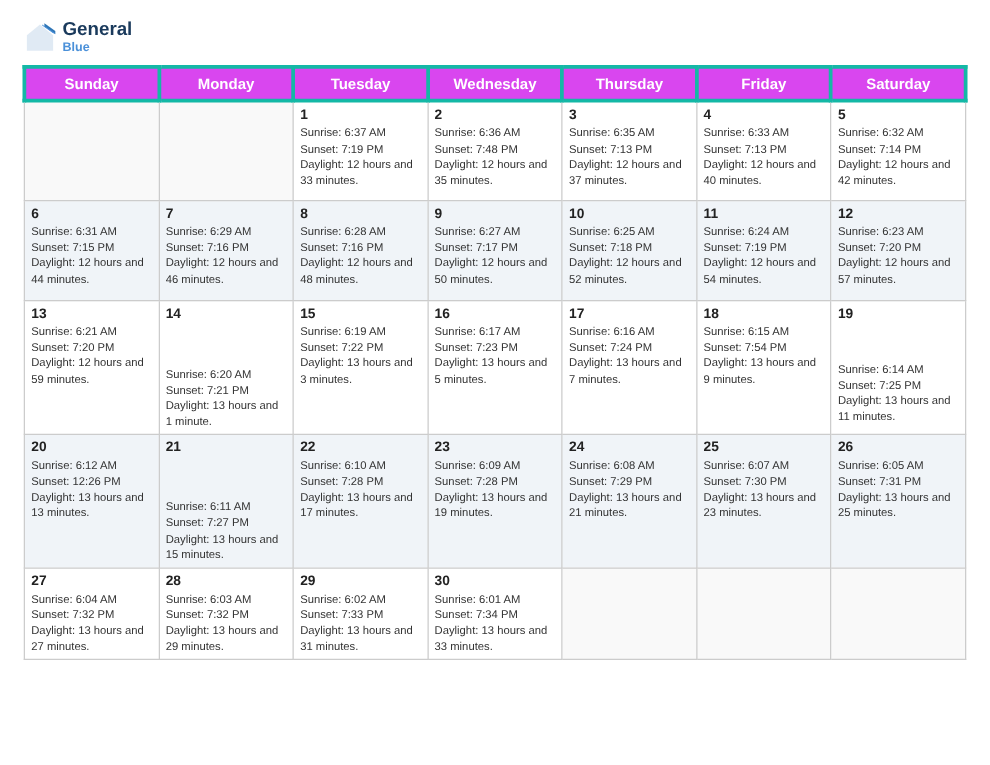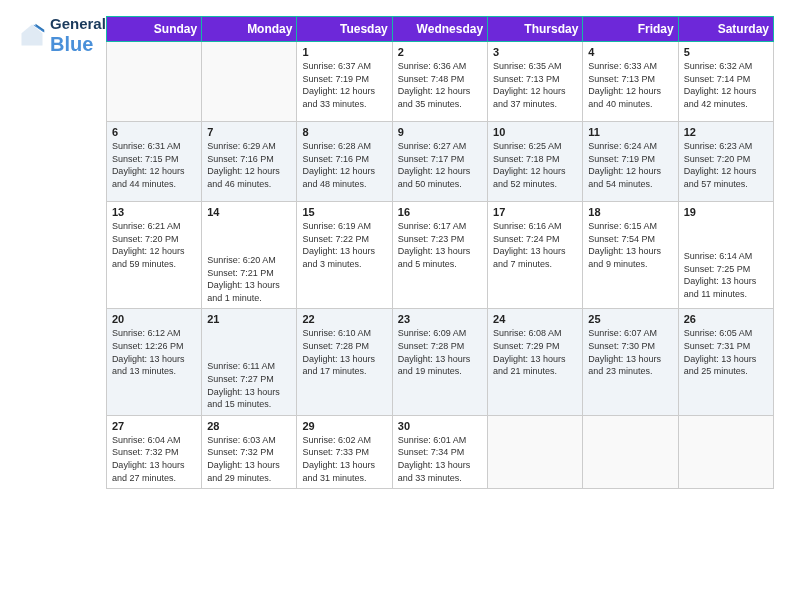--- a/index.html
+++ b/index.html
@@ -8,21 +8,21 @@
       background: #fff;
       width: 792px;
       height: 612px;
       overflow: hidden;
     }
     .page {
       width: 792px;
       height: 460px;
       padding: 16px 18px 10px 18px;
       display: flex;
-      flex-direction: row;
+      flex-direction: column;
     }
     .header {
       display: flex;
       justify-content: space-between;
       align-items: flex-start;
       margin-bottom: 8px;
     }
     .logo {
       display: flex;
       align-items: center;
@@ -47,27 +47,27 @@
       margin-top: 2px;
     }
     .calendar {
       flex: 1;
       border: 1px solid #ccc;
       border-collapse: collapse;
       width: 100%;
       table-layout: fixed;
     }
     .calendar th {
-      background: #6d28d9;
+      background: #d946ef;
       color: #fff;
       font-size: 12px;
       font-weight: bold;
       padding: 5px 4px;
-      text-align: right;
-      border: 1px solid #14b8a6;
+      text-align: center;
+      border: 3px solid #14b8a6;
     }
     .calendar td {
       border: 1px solid #ccc;
       vertical-align: top;
       padding: 4px 5px;
       font-size: 9.5px;
       color: #333;
       height: 80px;
     }
     .calendar tr:last-child td {
@@ -99,21 +99,21 @@
   <div class="header">
     <div class="logo">
       <svg class="logo-icon" viewBox="0 0 32 32">
         <rect x="0" y="0" width="32" height="32" fill="white"></rect>
         <polygon points="16,4 28,14 28,28 4,28 4,14" fill="#2e75b6" opacity="0.15"></polygon>
         <polygon points="20,6 30,13 30,10 20,3" fill="#2e75b6"></polygon>
         <polygon points="18,4 30,12 28,12 18,5" fill="#4a90d9"></polygon>
       </svg>
       <div>
         <div style="font-size:15px;font-weight:bold;color:#1a3a5c;line-height:1.1;">General</div>
-        <div style="font-size:20px;font-weight:bold;color:#4a90d9;line-height:1.1;">Blue</div>
+        <div style="font-size:10px;font-weight:bold;color:#4a90d9;line-height:1.1;">Blue</div>
       </div>
     </div>
     <div class="title-block">
       <div class="month-year"></div>
       <div class="location"></div>
     </div>
   </div>
 
   <table class="calendar">
     <thead>

